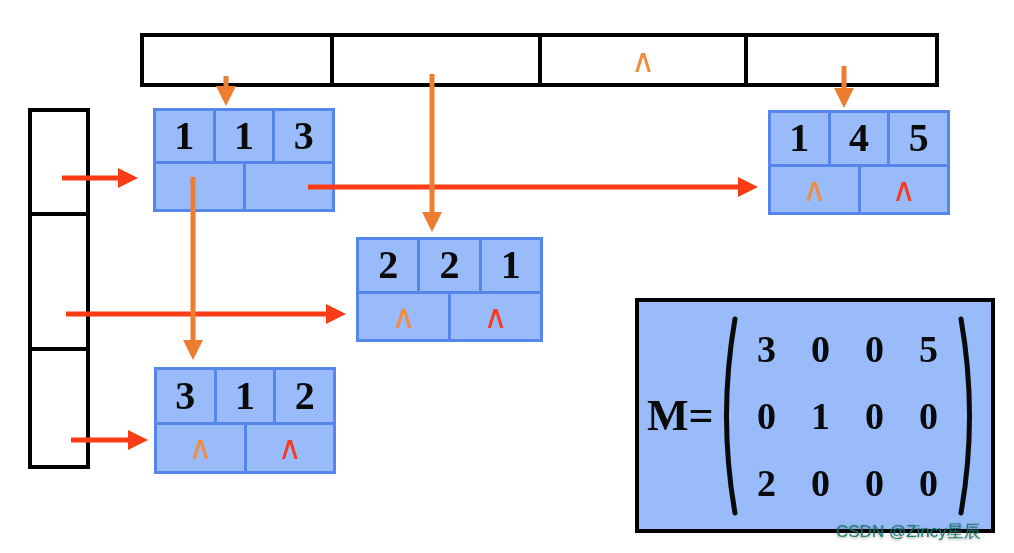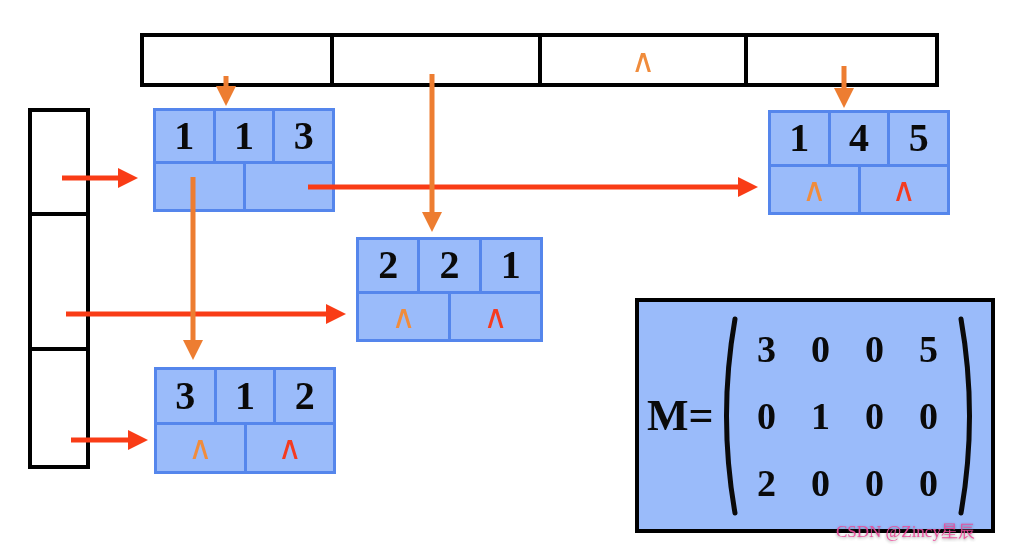--- a/index.html
+++ b/index.html
@@ -41,21 +41,21 @@
   
   .matrix{position:absolute;left:635px;top:298px;width:360px;height:235px;box-sizing:border-box;
           background:#9abbfa;border:4px solid #000;display:flex;align-items:center;z-index:1;}
   .mlabel{font-size:44px;font-weight:bold;color:#0a0a0a;margin-left:8px;}
   .paren{flex:0 0 auto;margin:0 1px;}
   .mgrid{display:grid;grid-template-columns:repeat(4,54px);grid-auto-rows:67px;
          align-items:center;justify-items:center;}
   .mnum{font-size:38px;font-weight:bold;color:#0a0a0a;line-height:1;}
 
   .watermark{position:absolute;left:836px;top:520px;z-index:9;
-             font-family:Liberation Serif, serif;font-size:17px;color:#ec4899;opacity:.92;
+             font-family:Liberation Sans, sans-serif;font-size:17px;color:#0f766e;opacity:.92;
              text-shadow:0 1px 3px rgba(70,70,70,.65);white-space:nowrap;}
 </style>
 </head>
 <body>
 
 <div id="canvas">
 
   <div class="harray">
     <div class="hcell c1">
       <span class="nullsym null-orange"></span>

